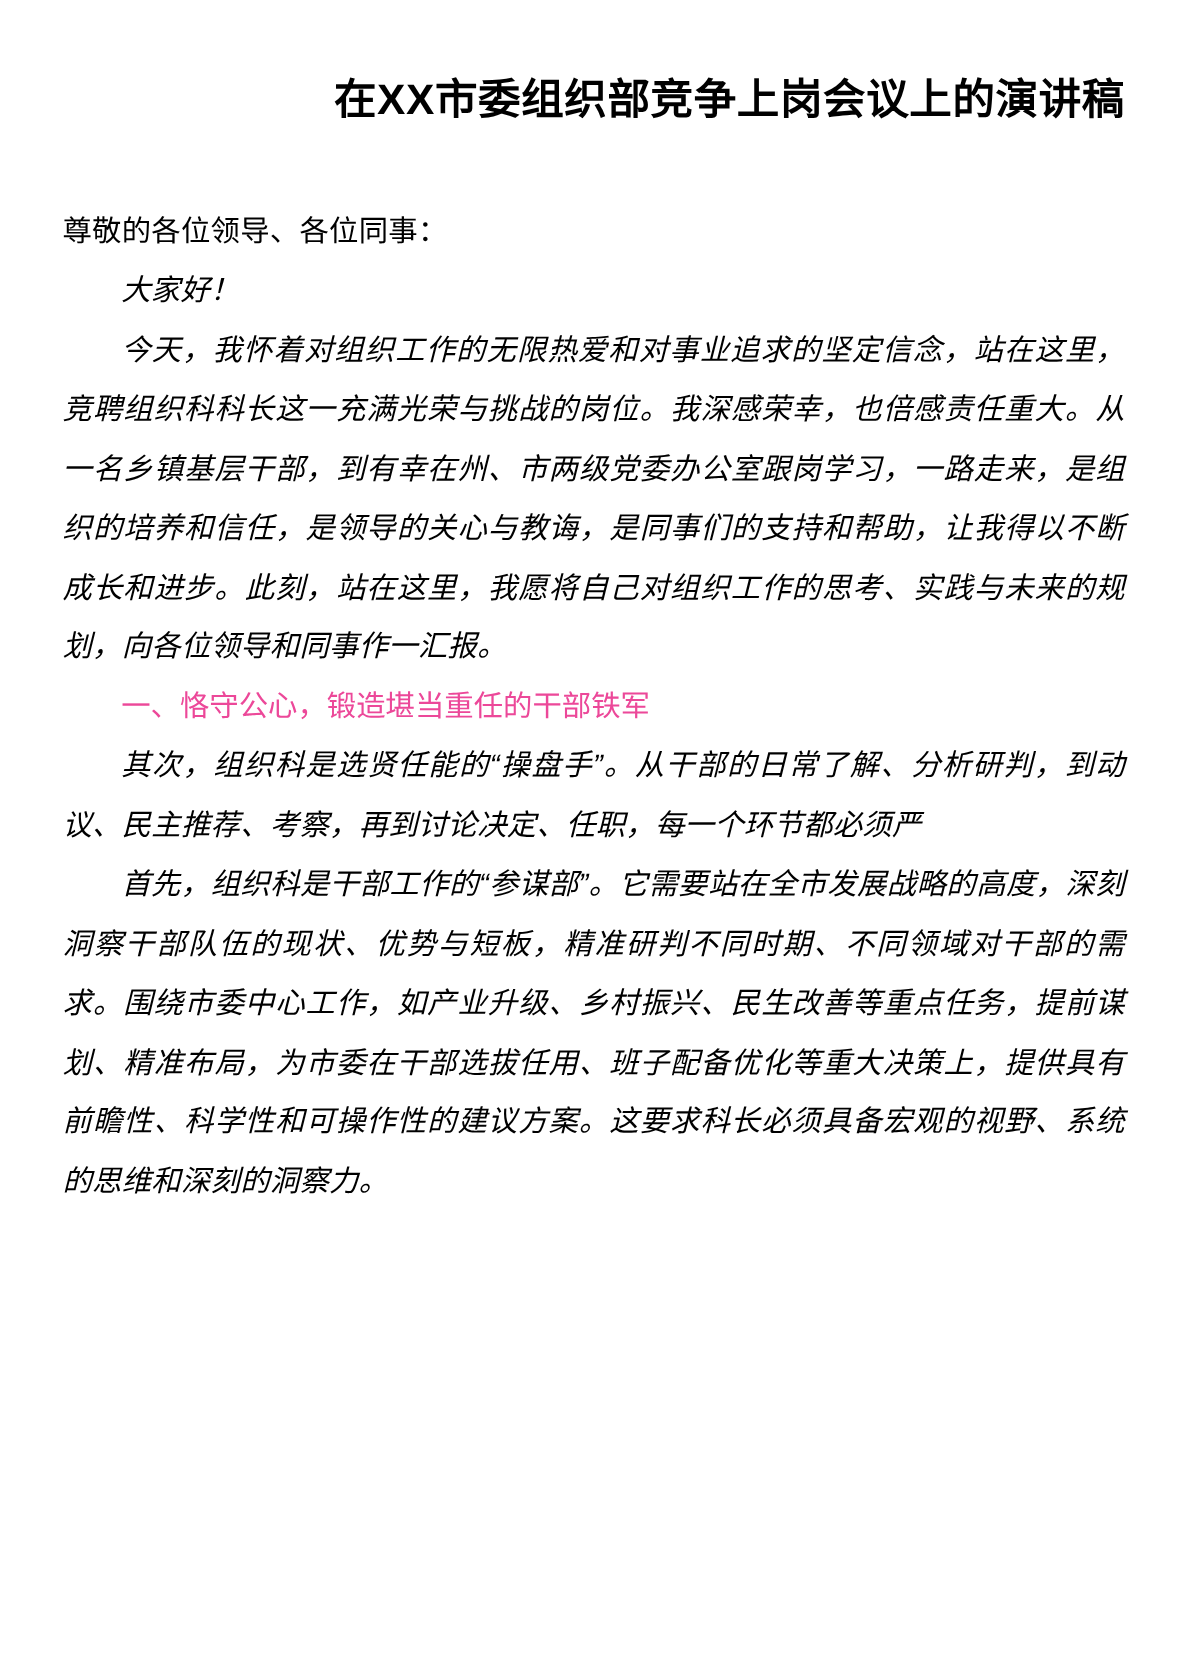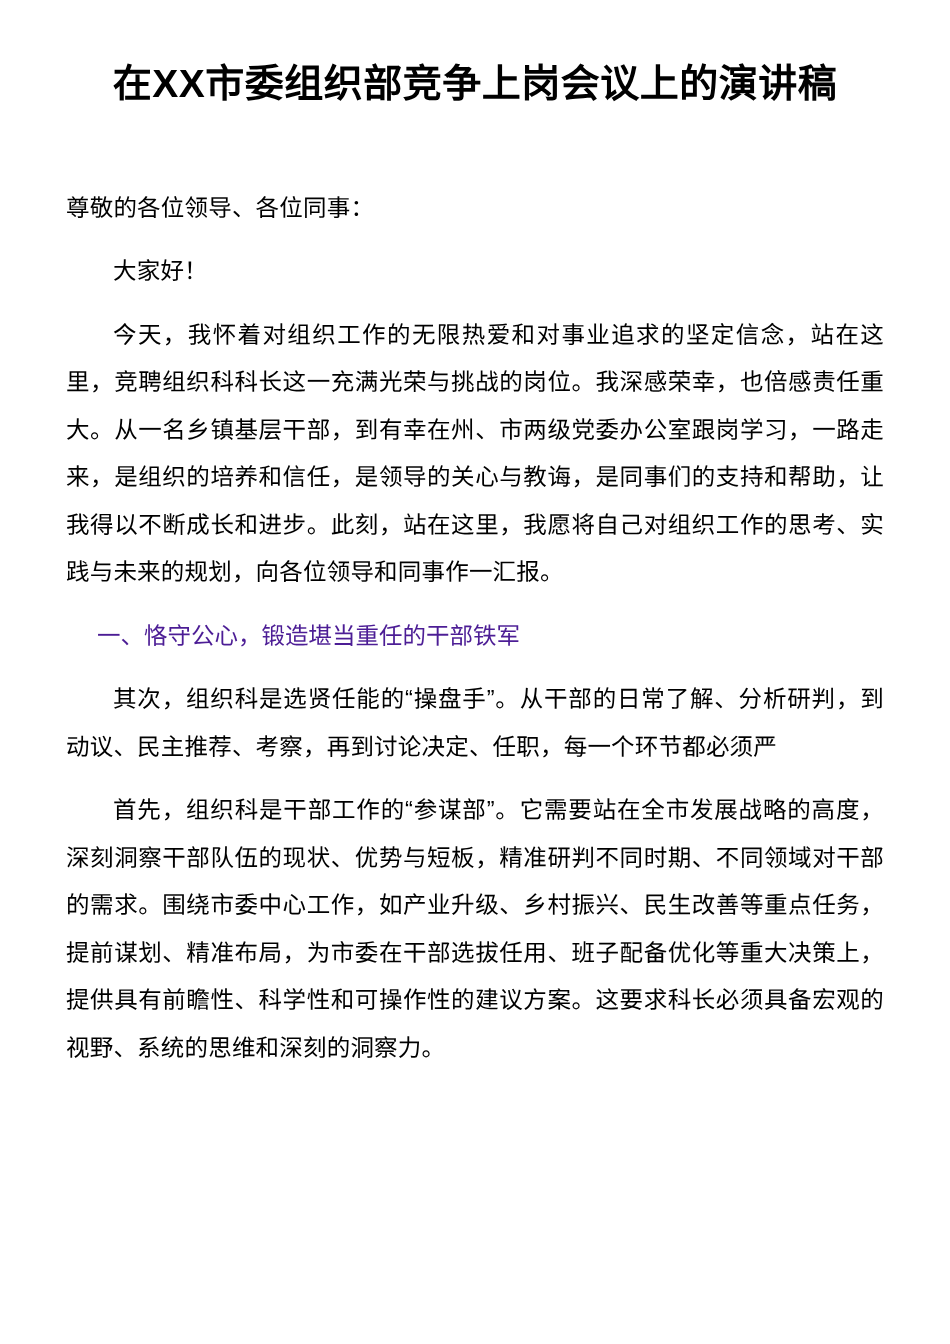--- a/index.html
+++ b/index.html
@@ -23,63 +23,64 @@
   }
 
   .doc-body {
     position: absolute;
     left: 50px;
     top: 0;
     width: 850px;
   }
 
   .doc-title {
-    font-size: 39px;
+    font-size: 34px;
     font-weight: 700;
-    text-align: center;
+    text-align: right;
     letter-spacing: 0.5px;
     line-height: 1.35;
     margin: 0;
     padding-top: 58px;
     padding-bottom: 0;
     color: #000000;
   }
 
   .title-gap {
     height: 58px;
   }
 
   p.para {
     font-size: 23.5px;
     line-height: 47.5px;
-    margin: 16px;
+    margin: 0;
     padding: 0;
     text-align: justify;
     text-justify: inter-ideograph;
     letter-spacing: 0.2px;
     color: #000000;
     word-break: break-all;
   }
 
   p.indent {
     text-indent: 2em;
+    font-style: italic;
   }
 
   p.noindent {
     text-indent: 0;
   }
 
   p.section-head {
     font-size: 23.5px;
     line-height: 47.5px;
     margin: 0;
     padding: 0;
     text-indent: 2em;
     text-align: left;
-    color: #4c1d95;
+    color: #ec4899;
   }
 </style>
 </head>
 <body>
 
 <div class="page">
   <div class="doc-body">
 
     <h1 class="doc-title">在XX市委组织部竞争上岗会议上的演讲稿</h1>
 

